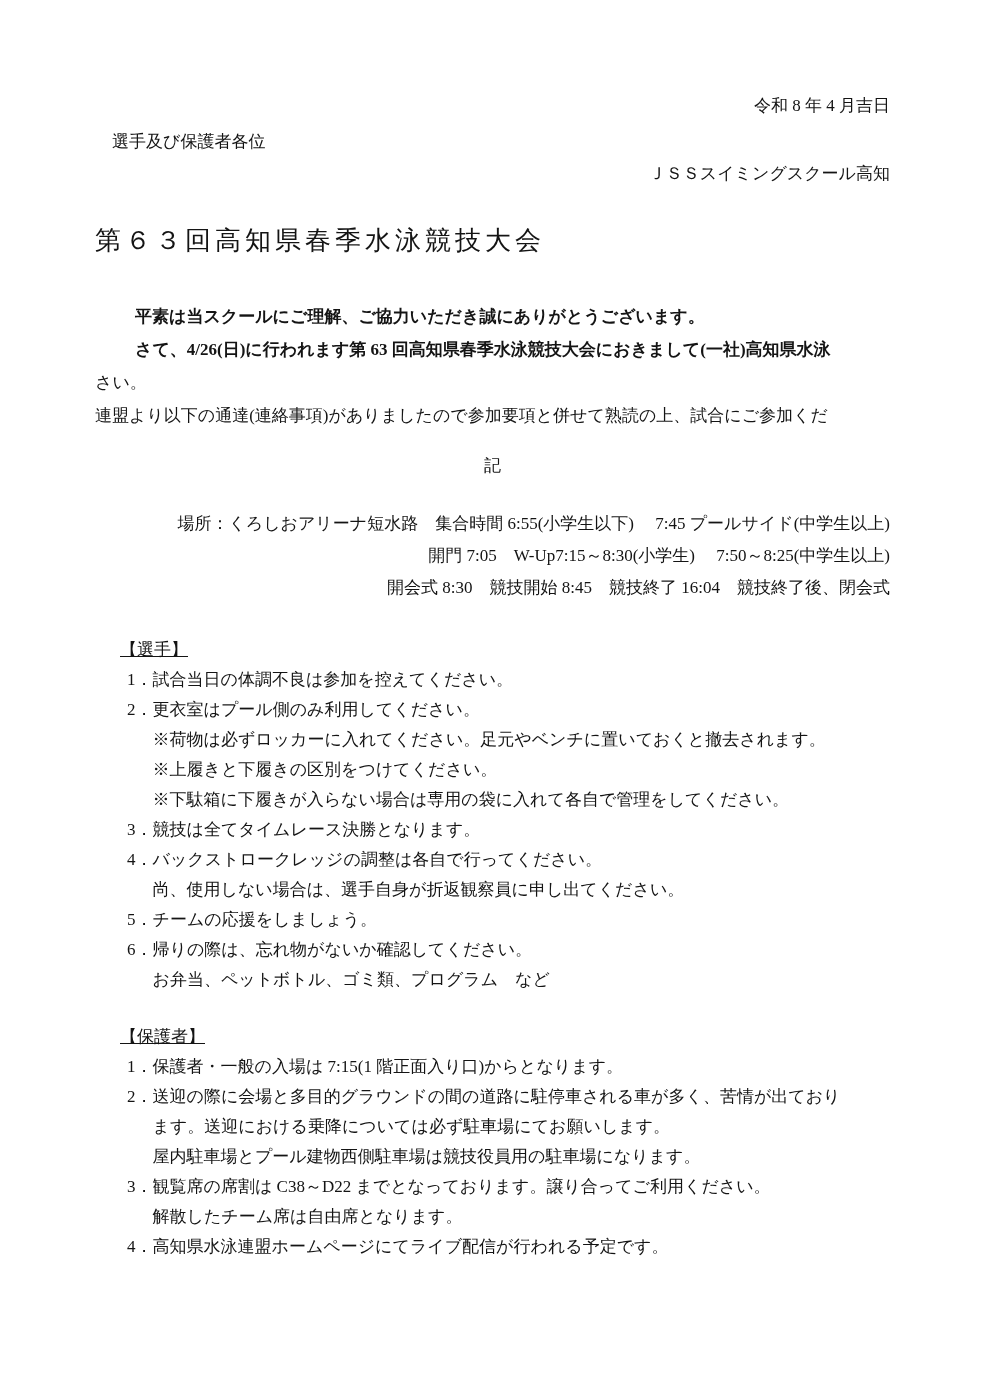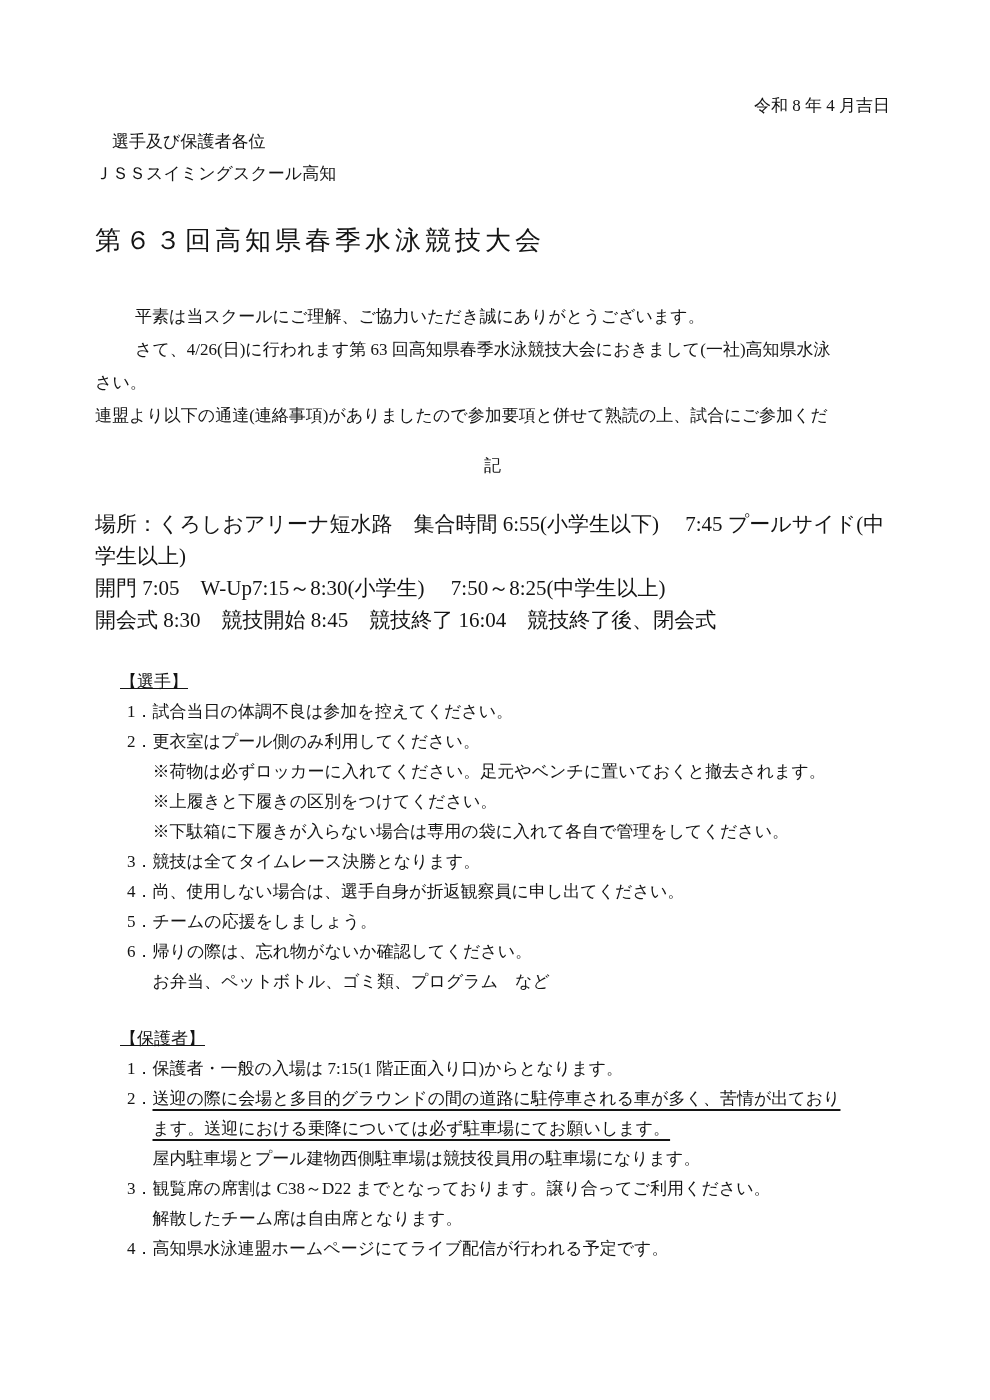--- a/index.html
+++ b/index.html
@@ -26,50 +26,51 @@
     line-height: 20px;
   }
   .recipient-line {
     margin-top: 16px;
     padding-left: 17px;
     font-size: 17px;
     line-height: 20px;
   }
   .sender-line {
     margin-top: 12px;
-    text-align: left;
+    text-align: right;
     font-size: 17px;
     line-height: 20px;
   }
   .doc-title {
     margin-top: 40px;
     text-align: left;
     font-size: 26px;
     line-height: 34px;
     letter-spacing: 4px;
     font-weight: normal;
   }
   .intro {
     margin-top: 42px;
     font-size: 17px;
     line-height: 33px;
   }
   .intro .indent {
     padding-left: 40px;
+    font-weight: bold;
   }
   .notice-marker {
     margin-top: 19px;
     text-align: center;
     font-size: 17px;
     line-height: 30px;
   }
   .schedule {
     margin-top: 27px;
-    text-align: left;
-    font-size: 21px;
+    text-align: right;
+    font-size: 17px;
     line-height: 32px;
   }
   .section-heading {
     margin-top: 31px;
     padding-left: 25px;
     font-size: 17px;
     line-height: 30px;
     text-decoration: underline;
   }
   .section-heading.guardians {
@@ -84,21 +85,20 @@
     align-items: flex-start;
   }
   .item .num {
     flex: 0 0 25px;
     padding-left: 32px;
   }
   .item .item-body {
     flex: 1 1 auto;
   }
   .u {
-    text-decoration: underline;
     text-decoration-thickness: 1.5px;
     text-underline-offset: 5px;
   }
 </style>
 </head>
 <body>
 
 <div class="page">
 
   <div class="date-line">令和 8 年 4 月吉日</div>
@@ -142,20 +142,21 @@
     </div>
     <div class="item">
       <span class="num">3．</span>
       <div class="item-body">
         <div>競技は全てタイムレース決勝となります。</div>
       </div>
     </div>
     <div class="item">
       <span class="num">4．</span>
       <div class="item-body">
+        <div>バックストロークレッジの調整は各自で行ってください。</div>
         <div>尚、使用しない場合は、選手自身が折返観察員に申し出てください。</div>
       </div>
     </div>
     <div class="item">
       <span class="num">5．</span>
       <div class="item-body">
         <div>チームの応援をしましょう。</div>
       </div>
     </div>
     <div class="item">

